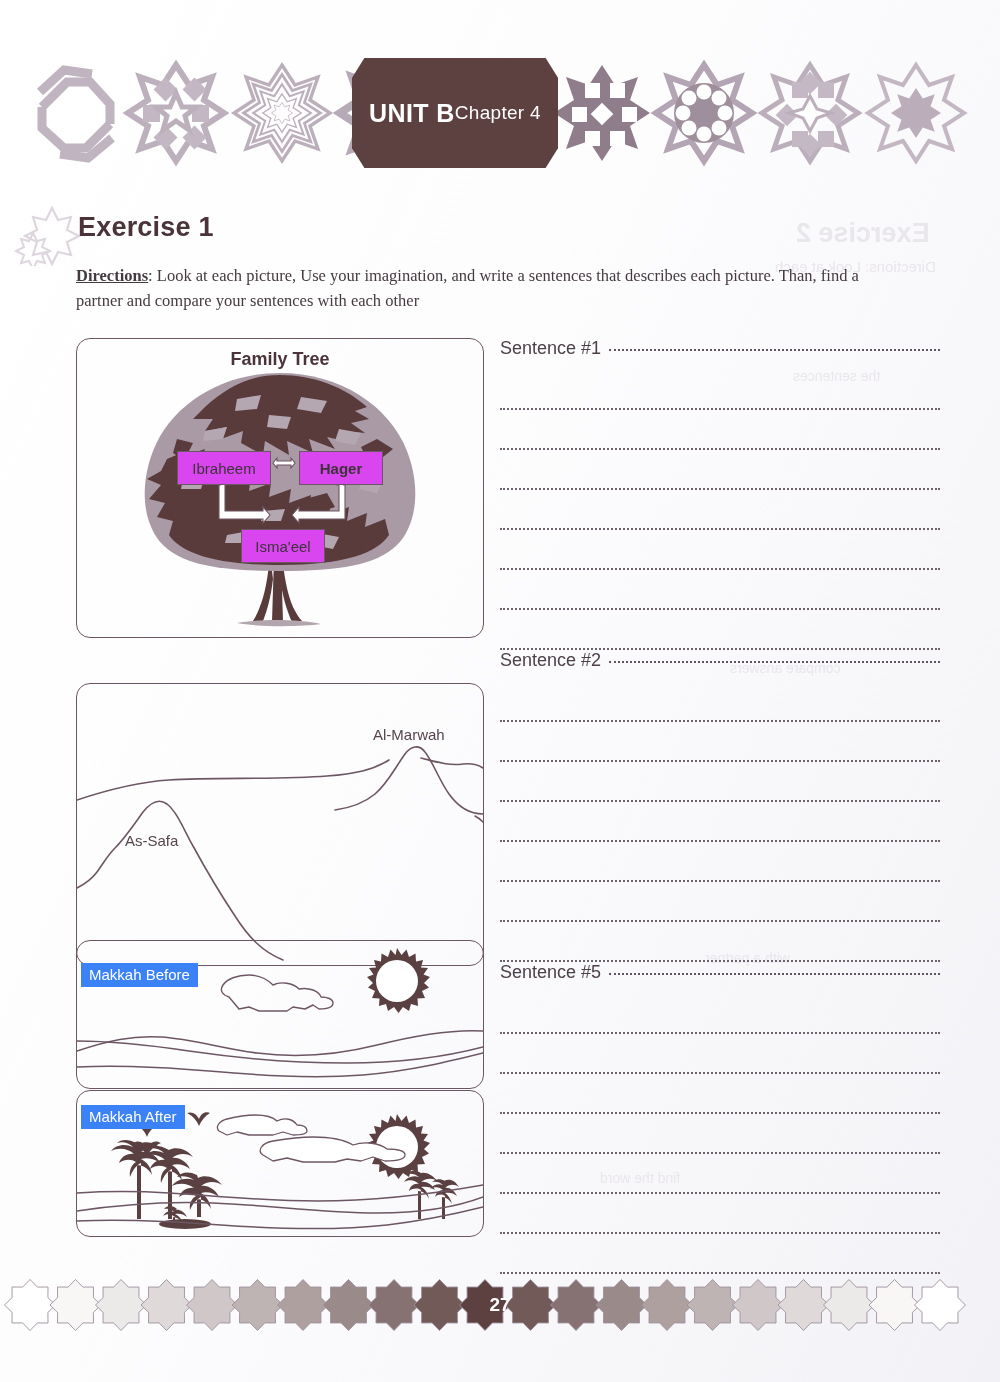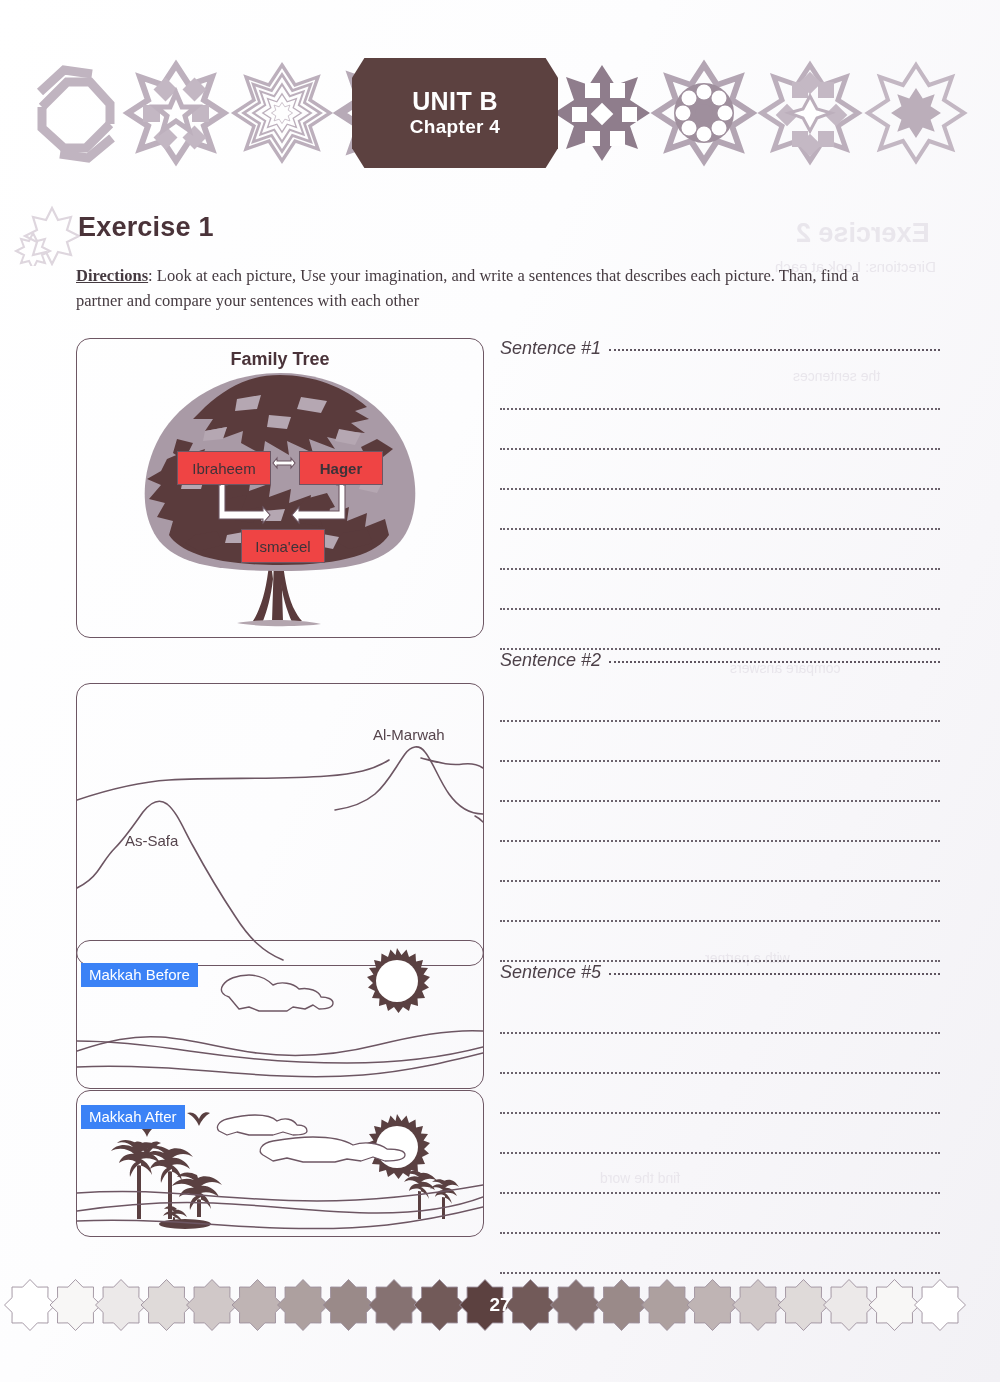--- a/index.html
+++ b/index.html
@@ -46,27 +46,27 @@
     background: #5c4140;
     clip-path: polygon(0% 18%, 6% 0%, 94% 0%, 100% 18%, 100% 82%, 94% 100%, 6% 100%, 0% 82%);
     z-index: 4;
   }
   .hdr-center-text {
     position: absolute;
     left: 352px; top: 8px;
     width: 206px; height: 110px;
     z-index: 6;
     display: flex;
-    flex-direction: column;
+    flex-direction: row;
     align-items: center;
     justify-content: center;
     color: #ffffff;
   }
   .unit-line { font-size: 25px; font-weight: bold; letter-spacing: .4px; line-height: 1.12; }
-  .chapter-line { font-size: 19px; font-weight: bold; letter-spacing: .3px; line-height: 1.25; text-align: center; }
+  .chapter-line { font-size: 19px; font-weight: normal; letter-spacing: .3px; line-height: 1.25; text-align: center; }
 
   
   .ex-stars {
     position: absolute;
     left: 12px; top: 202px;
     width: 80px; height: 64px;
     z-index: 2;
   }
   .ex-title {
     position: absolute;
@@ -108,21 +108,21 @@
     font-size: 18px;
     font-weight: bold;
     color: #4a3339;
     z-index: 5;
   }
   .panel svg { position: absolute; left: 0; top: 0; }
 
   
   .name-box {
     position: absolute;
-    background: #ef4444;
+    background: #d946ef;
     border: 1.3px solid #6d5663;
     font-size: 15px;
     color: #3d3339;
     display: flex;
     align-items: center;
     justify-content: center;
     z-index: 7;
   }
   #nb-ibraheem { left: 100px; top: 112px; width: 92px; height: 32px; }
   #nb-hager    { left: 222px; top: 112px; width: 82px; height: 32px; font-weight: bold; }
@@ -156,21 +156,20 @@
   .sent-col {
     position: absolute;
     left: 500px; top: 338px;
     width: 440px;
   }
   .sent-block { position: relative; }
   .sent-head {
     display: flex;
     align-items: baseline;
     height: 32px;
-    font-style: italic;
   }
   .sent-head .lbl {
     font-size: 18px;
     color: #4d4149;
     white-space: nowrap;
     margin-right: 8px;
   }
   .dotrule {
     flex: 1 1 auto;
     height: 0;

